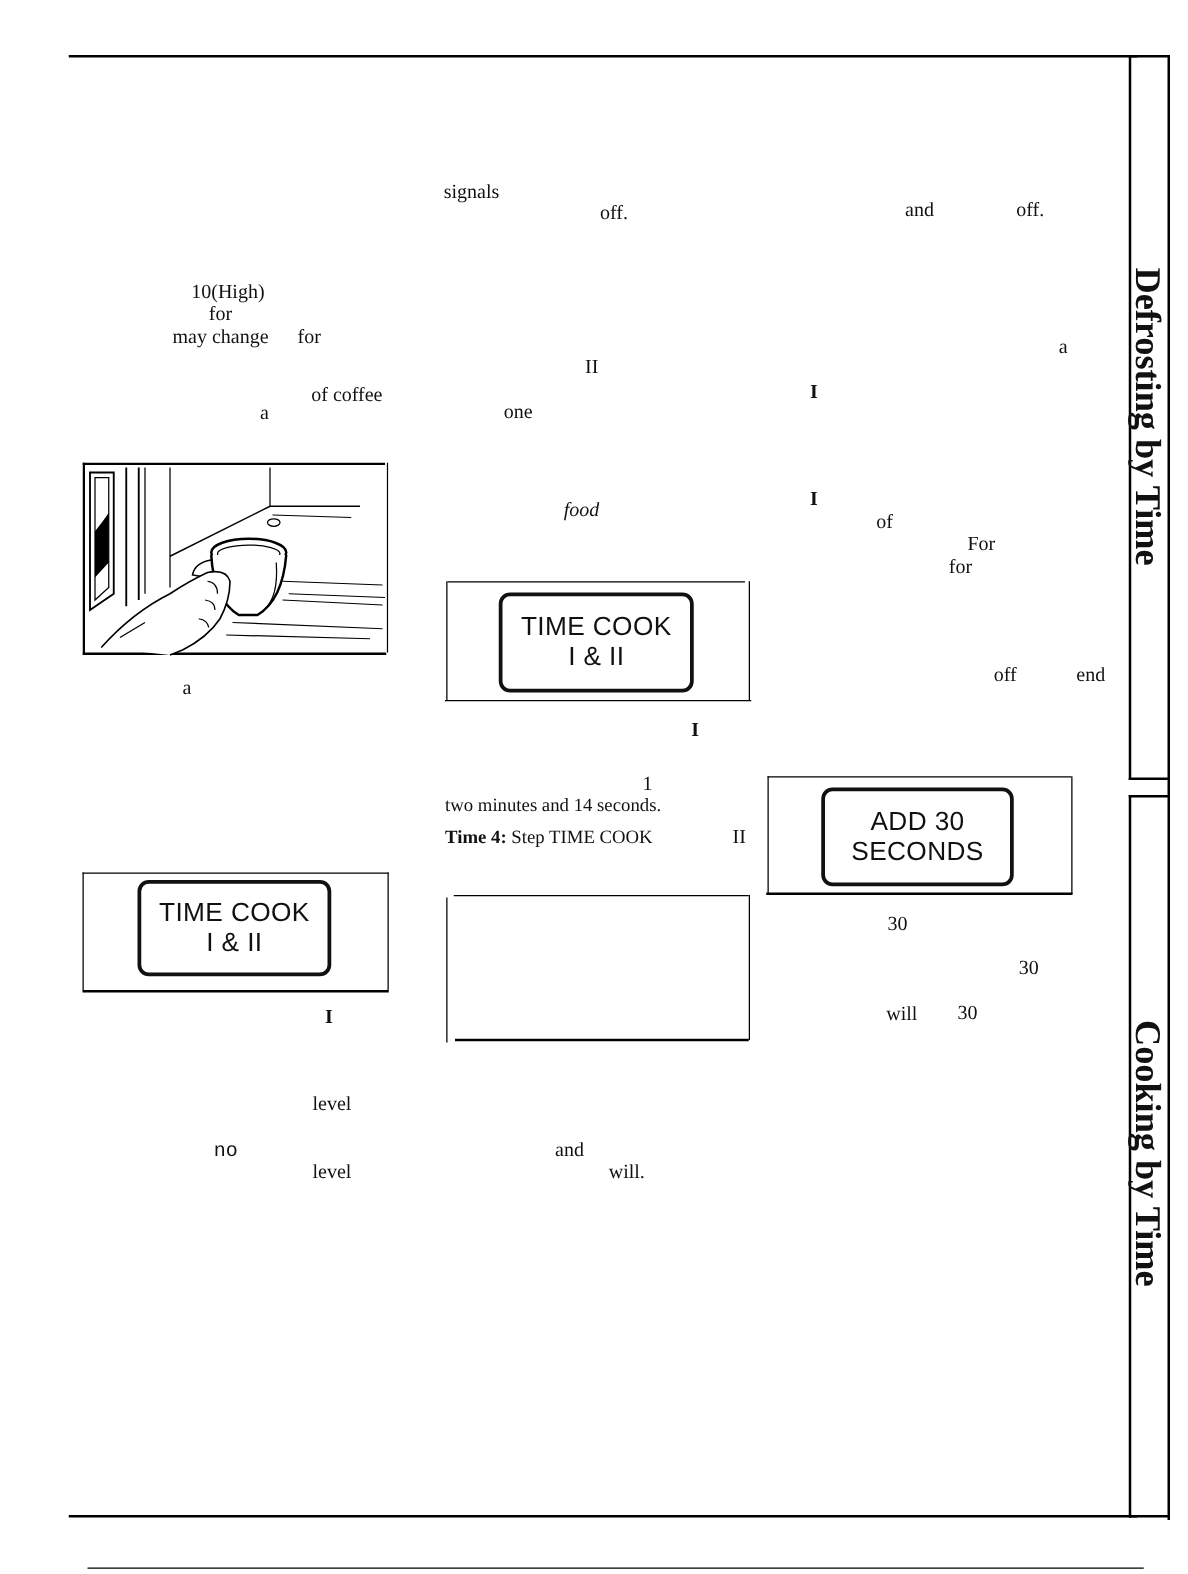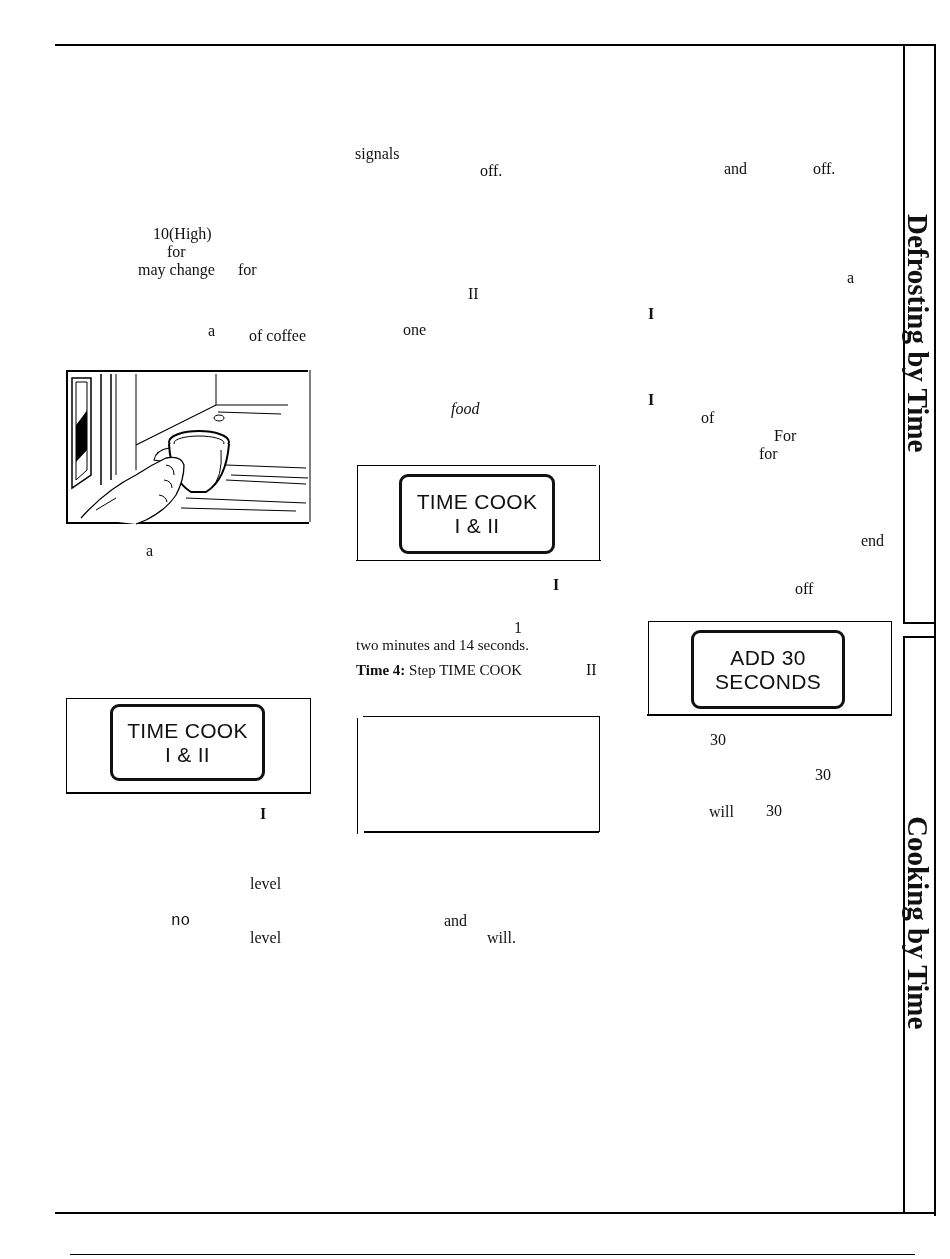--- a/index.html
+++ b/index.html
@@ -36,21 +36,21 @@
   <div class="rule" style="left:0; top:0; width:32px; height:2px;"></div>
   <div class="rule" style="left:0; top:576px; width:32px; height:2px;"></div>
   <div class="tab-text" style="left:31px; top:180px;">Cooking by Time</div>
 </div>
 
 <span class="word" style="left:153px; top:226px;">10(High)</span>
 <span class="word" style="left:167px; top:244px;">for</span>
 <span class="word" style="left:122px; top:262px;margin-left:16px;">may change</span>
 <span class="word" style="left:238px; top:262px;">for</span>
 <span class="word" style="left:208px; top:323px;">a</span>
-<span class="word" style="left:249px; top:328px;">of coffee</span>
+<span class="word" style="left:249px; top:309px;">of coffee</span>
 
 <div class="abs" style="left:66px; top:370px; width:245px; height:155px;">
   <svg width="245" height="155" viewBox="0 0 245 155">
     <rect x="1" y="1" width="243" height="153" fill="#fff" stroke="none"></rect>
     <line x1="0" y1="1" x2="242" y2="1" stroke="#000" stroke-width="2"></line>
     <line x1="1" y1="0" x2="1" y2="154" stroke="#000" stroke-width="2"></line>
     <line x1="0" y1="153" x2="243" y2="153" stroke="#000" stroke-width="2"></line>
     <line x1="244" y1="0" x2="244" y2="152" stroke="#000" stroke-width="1"></line>
 
     <path d="M6 8 L25 8 L25 105 L6 118 Z" fill="none" stroke="#000" stroke-width="1.5"></path>
@@ -141,24 +141,24 @@
 <span class="word" style="left:487px; top:930px;">will.</span>
 
 <span class="word" style="left:724px; top:161px;">and</span>
 <span class="word" style="left:813px; top:161px;">off.</span>
 <span class="word" style="left:847px; top:270px;">a</span>
 <span class="word bold" style="left:648px; top:306px;">I</span>
 <span class="word bold" style="left:648px; top:392px;">I</span>
 <span class="word" style="left:701px; top:410px;">of</span>
 <span class="word" style="left:774px; top:428px;">For</span>
 <span class="word" style="left:759px; top:446px;">for</span>
-<span class="word" style="left:795px; top:533px;margin-top:48px;">off</span>
+<span class="word" style="left:795px; top:533px;">off</span>
 <span class="word" style="left:861px; top:533px;">end</span>
 
-<div class="abs" style="left:647px; top:621px; width:245px; height:104px;">
+<div class="abs" style="left:613px; top:621px; width:245px; height:104px;">
   <div class="rule" style="left:1px; top:0; width:243px; height:1px;"></div>
   <div class="rule" style="left:1px; top:0; width:1px; height:94px;"></div>
   <div class="rule" style="left:244px; top:0; width:1px; height:94px;"></div>
   <div class="rule" style="left:0; top:93px; width:245px; height:2px;"></div>
   <div class="key" style="left:44px; top:9px; width:154px; height:79px;">
     <span>ADD 30</span>
     <span>SECONDS</span>
   </div>
 </div>
 

